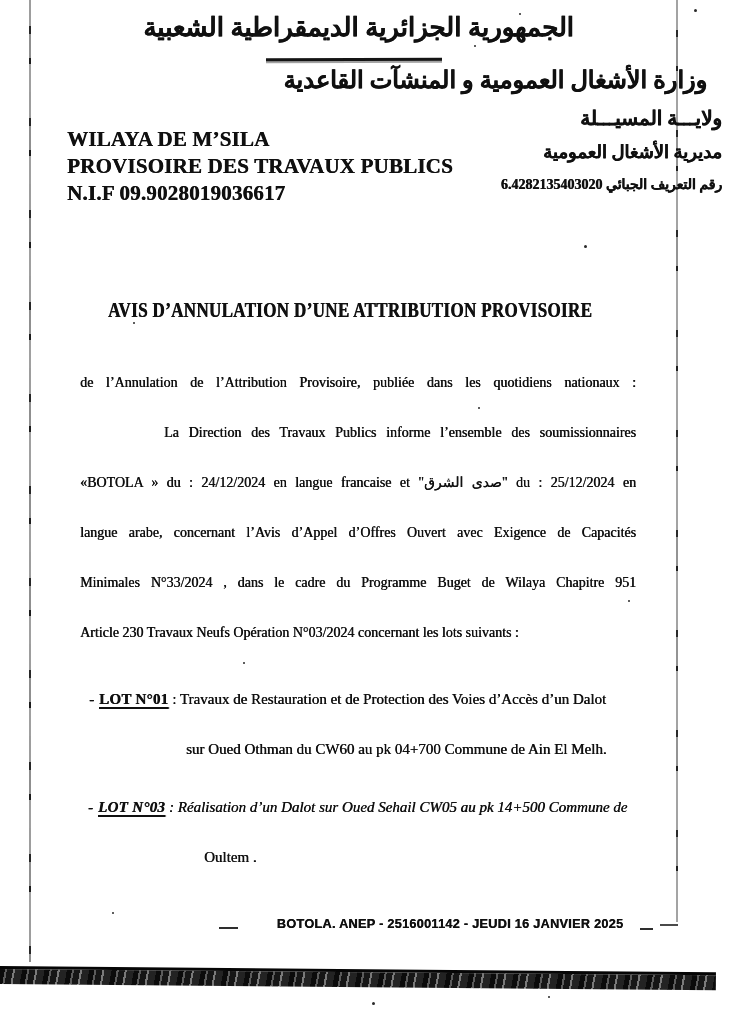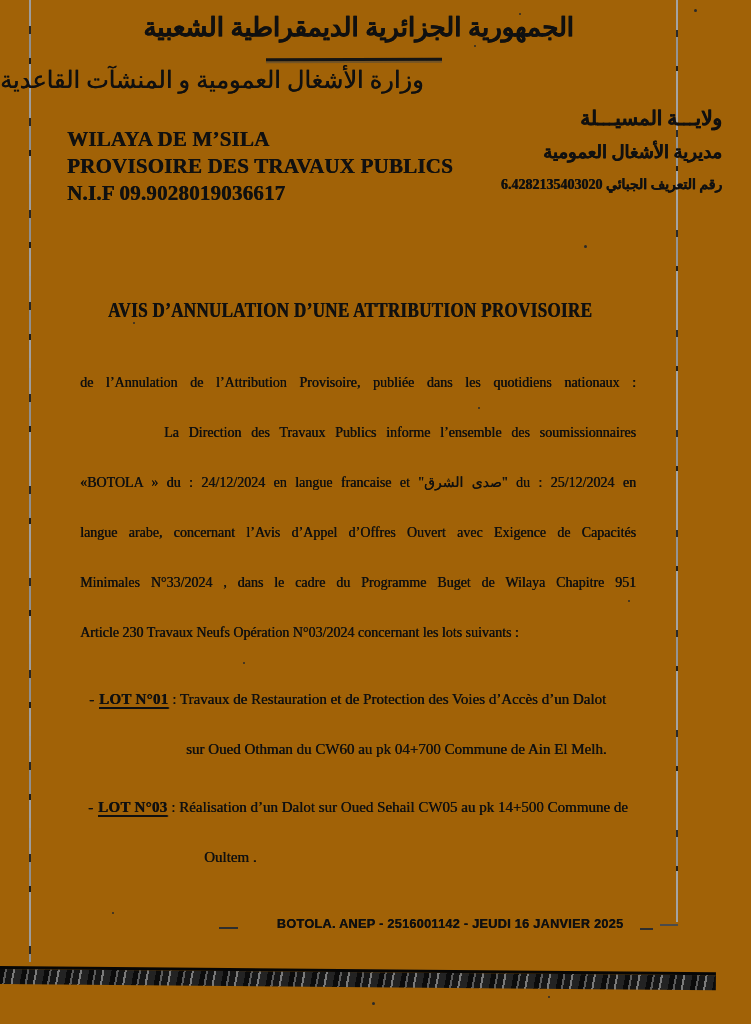--- a/index.html
+++ b/index.html
@@ -1,34 +1,34 @@
 <!DOCTYPE html>
 <html><head>
 <meta charset="utf-8">
 <style>
   html,body { margin:0; padding:0; background:#e8e8e8; }
   .page {
-    position:relative; width:751px; height:1024px; background:#a16207;
+    position:relative; width:751px; height:1024px; background:#ffffff;
     font-family:"Liberation Serif", serif; color:#101010; overflow:hidden;
     margin:0; 
   }
 
   
   .ar-h1 {
     position:absolute; top:12px; left:0; right:34px; text-align:center;
     direction:rtl; font-size:26px; font-weight:bold; letter-spacing:0px;
     text-shadow:0.5px 0 0 currentColor;
   }
   .heading-underline {
     position:absolute; top:58px; left:266px; width:176px; height:3px;
     background:#141414; box-shadow:0 2px 0 rgba(70,70,70,.5); transform:rotate(-0.2deg);
   }
   .ar-h2 {
-    position:absolute; top:66px; left:0; right:44px; text-align:left;
-    direction:rtl; font-size:24px; font-weight:normal;
+    position:absolute; top:66px; left:0; right:44px; text-align:right;
+    direction:rtl; font-size:24px; font-weight:bold;
     text-shadow:0.5px 0 0 currentColor;
   }
 
   
   .hdr-left {
     position:absolute; left:67px; top:126px;
     font-weight:bold; font-size:21px; line-height:27px; letter-spacing:0.2px;
     text-shadow:0.4px 0 0 currentColor; white-space:nowrap;
   }
   .hdr-right {
@@ -139,21 +139,21 @@
     <div class="pline last">Article 230 Travaux Neufs Opération N°03/2024 concernant les lots suivants :</div>
   </div>
 
   <div class="lot-line" style="left:89px; top:688px;">
     <span class="lot-bullet">-</span><span class="lot-label">LOT N°01</span><span> : Travaux de Restauration et de Protection des Voies d’Accès d’un Dalot</span>
   </div>
   <div class="lot-line" style="left:186px; top:738px;">
     <span>sur Oued Othman du CW60 au pk 04+700 Commune de Ain El Melh.</span>
   </div>
 
-  <div class="lot-line" style="left:88px; top:796px;">
+  <div class="lot-line" style="left:88px; top:796px;font-style:italic;">
     <span class="lot-bullet">-</span><span class="lot-label">LOT N°03</span><span> : Réalisation d’un Dalot sur Oued Sehail CW05 au pk 14+500 Commune de</span>
   </div>
   <div class="lot-line" style="left:186px; top:846px;margin-left:18px;">
     <span>Oultem .</span>
   </div>
 
   <div class="footer-dash-left"></div>
   <div class="footer">BOTOLA. ANEP  - 2516001142 - JEUDI 16 JANVIER 2025</div>
   <div class="footer-dash-right"></div>
 

